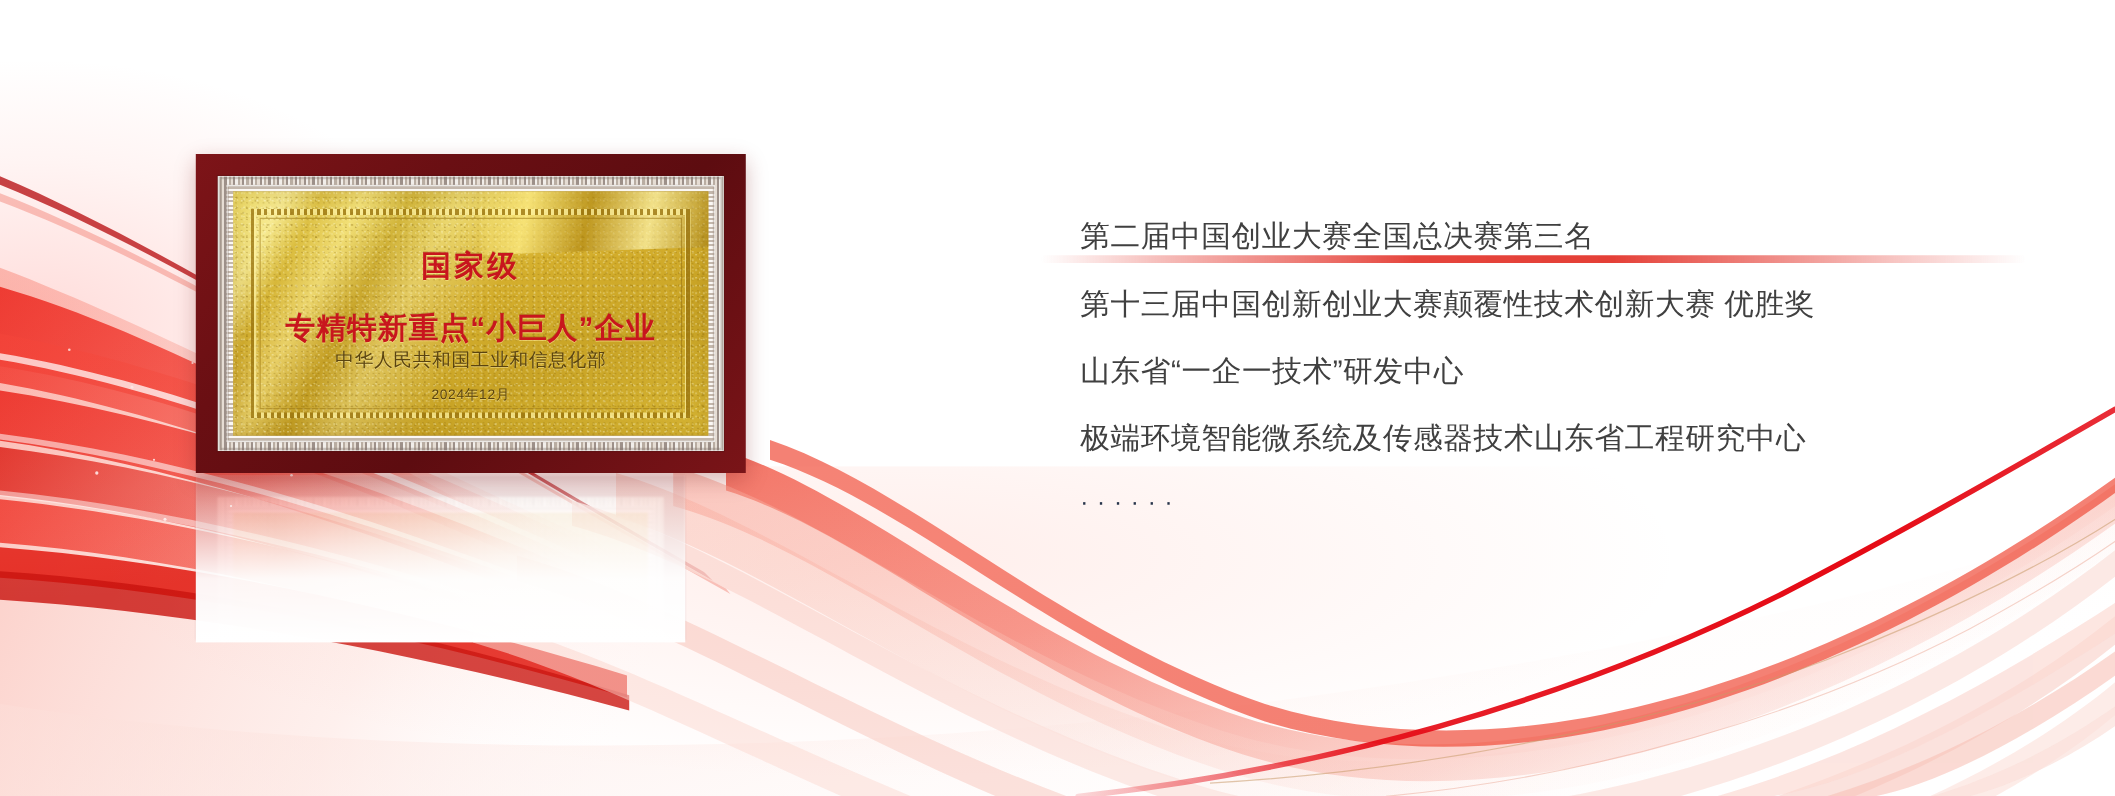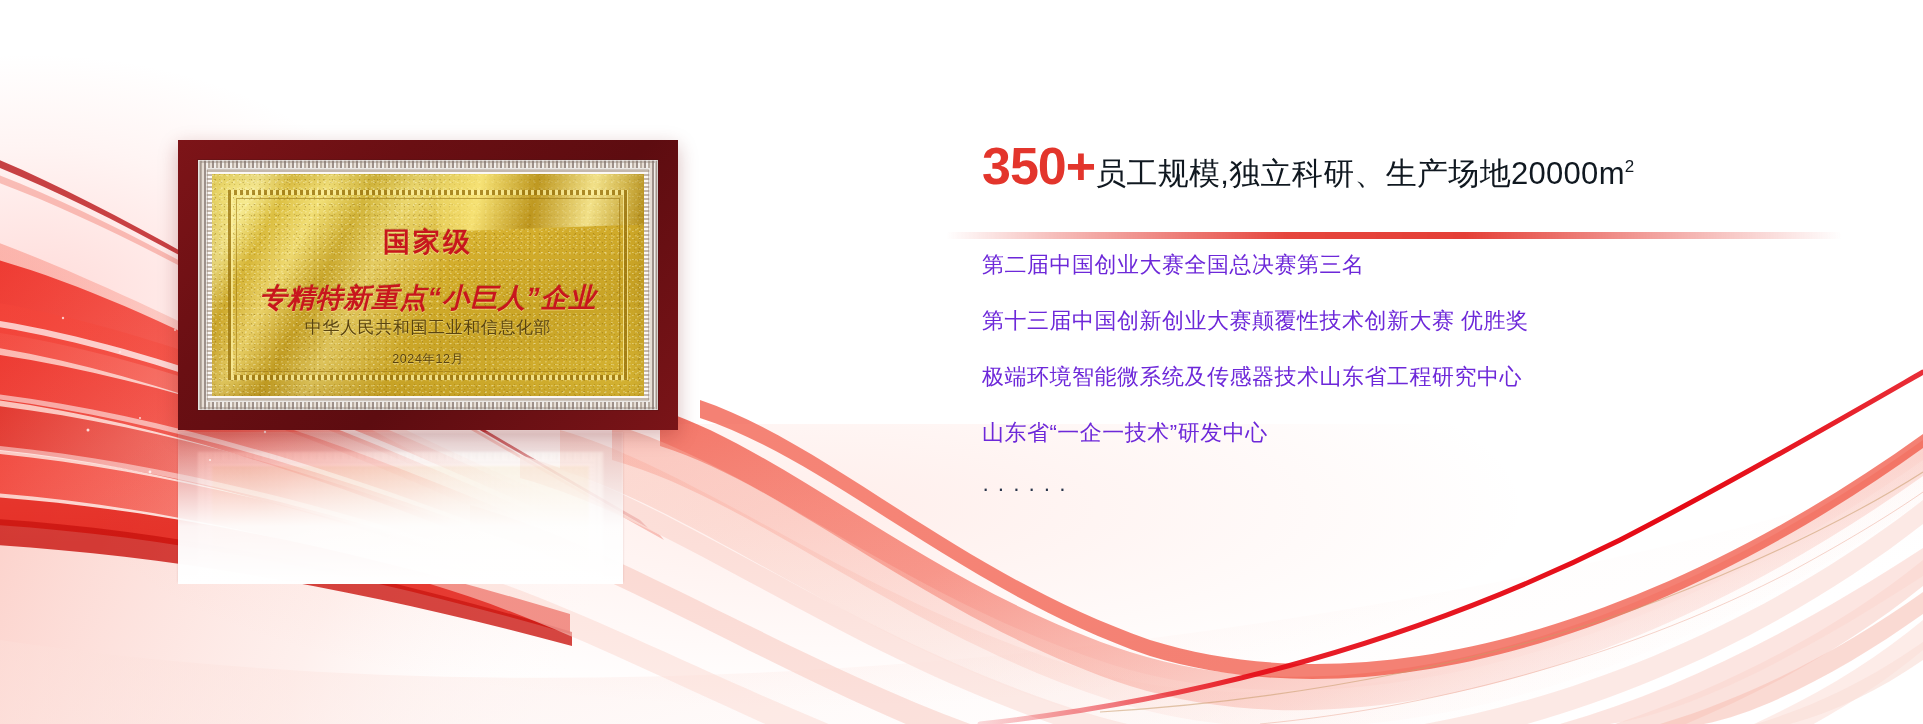--- a/index.html
+++ b/index.html
@@ -167,21 +167,20 @@
     font-size:27px; font-weight:bold; letter-spacing:3px;
     color:#c8161d;
     text-shadow:0 1px 0 rgba(255,235,150,0.55), 0 -1px 0 rgba(110,60,0,0.25);
     margin-top:16px;
   }
   .plaque-title-2 {
     font-size:27px; font-weight:bold; letter-spacing:1px;
     color:#c8161d;
     text-shadow:0 1px 0 rgba(255,235,150,0.55), 0 -1px 0 rgba(110,60,0,0.25);
     margin-top:20px;
-    font-style:italic;
   }
   .plaque-issuer {
     font-size:17px; color:#5a4410; letter-spacing:0.6px;
     margin-top:auto;
     text-shadow:0 1px 0 rgba(255,240,170,0.45);
   }
   .plaque-date {
     font-size:12.5px; color:#5a4410; letter-spacing:0.6px;
     margin-top:12px; margin-bottom:6px;
     text-shadow:0 1px 0 rgba(255,240,170,0.45);
@@ -254,22 +253,22 @@
       rgba(227,53,44,0.00) 100%);
     border-radius:4px;
     filter:blur(0.4px);
   }
 
   .honors {
     position:relative;
     margin-top:62px;
   }
   .honor-item {
-    font-size:22px;
-    color:#6d28d9;
+    font-size:27px;
+    color:#404040;
     line-height:1;
     margin-bottom:34px;
     letter-spacing:0.5px;
     white-space:nowrap;
   }
   .honor-dots {
     font-size:22px;
     color:#27344a;
     letter-spacing:8px;
     line-height:1;
@@ -430,31 +429,26 @@
             <div class="frame-silver-inner"></div>
           </div>
         <div class="gold-plate"></div>
       </div>
     </div>
   </div>
   <div class="refl-mask"></div>
 
   <div class="content">
 
-    <div class="headline">
-      <span class="headline-number">350+</span>
-      <span class="headline-rest">员工规模,独立科研、生产场地20000m</span>
-      <span class="headline-sup">2</span>
-    </div>
 
     <div class="headline-underline"></div>
 
     <div class="honors">
       <div class="honor-item">第二届中国创业大赛全国总决赛第三名</div>
       <div class="honor-item">第十三届中国创新创业大赛颠覆性技术创新大赛 优胜奖</div>
+      <div class="honor-item">山东省“一企一技术”研发中心</div>
       <div class="honor-item">极端环境智能微系统及传感器技术山东省工程研究中心</div>
-      <div class="honor-item">山东省“一企一技术”研发中心</div>
       <div class="honor-dots">······</div>
     </div>
 
   </div>
 
 </div>
 
 </body></html>

